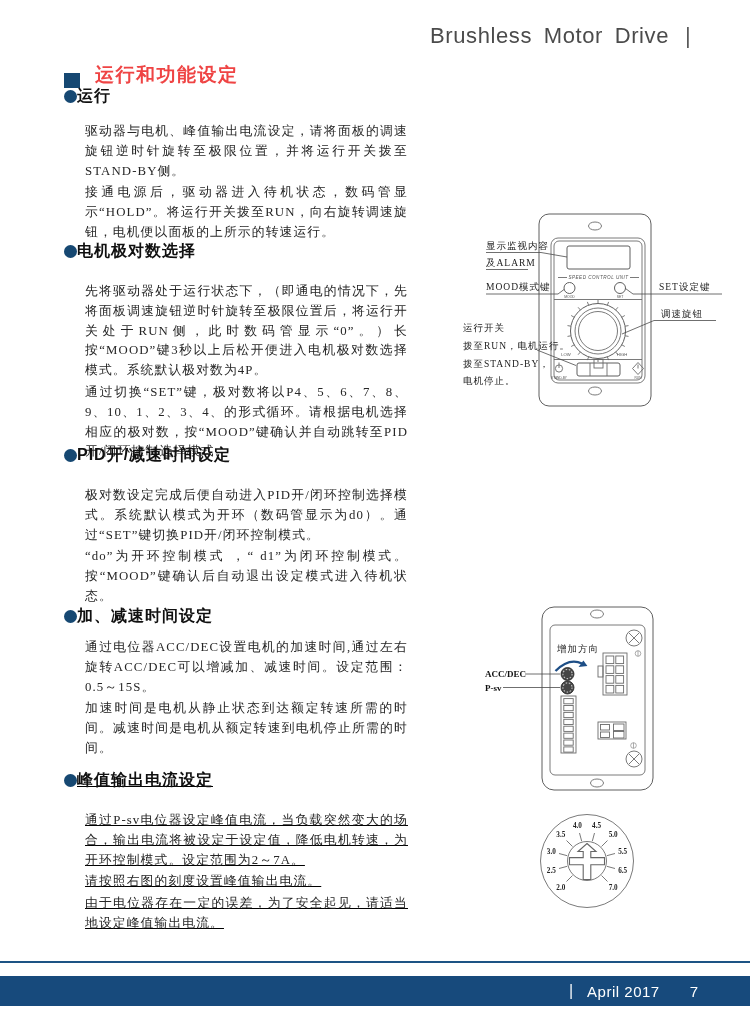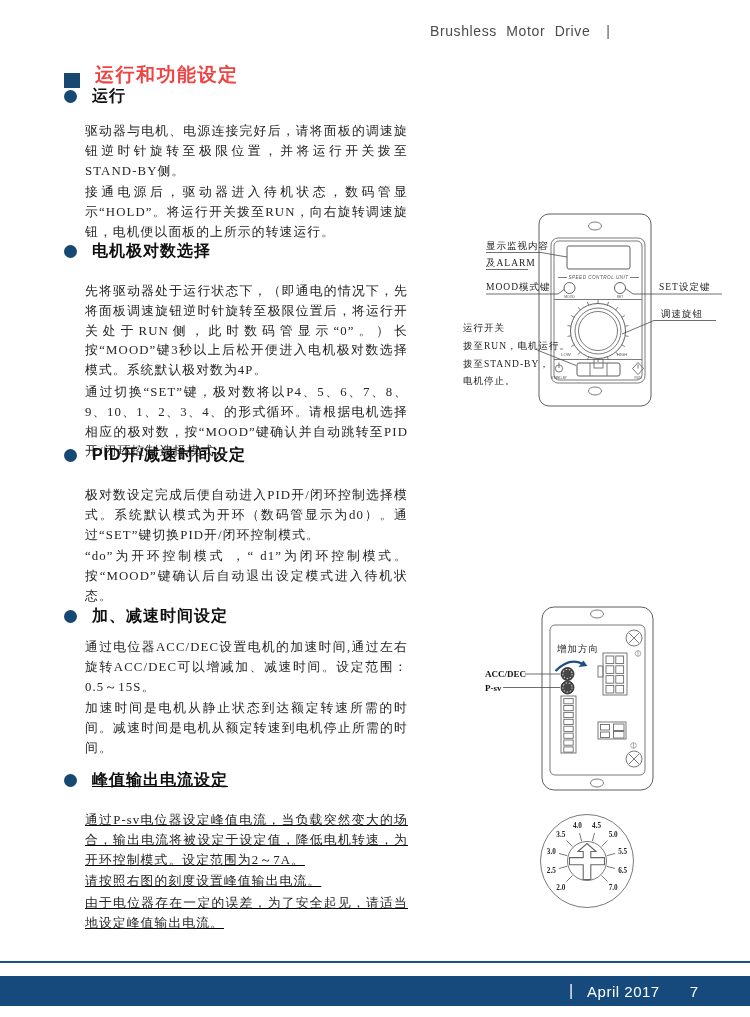--- a/index.html
+++ b/index.html
@@ -2,30 +2,30 @@
 <html><head>
 <meta charset="utf-8">
 <style>
   * { margin:0; padding:0; box-sizing:border-box; }
   html,body { width:750px; height:1017px; }
   body { position:relative; background:#ffffff; overflow:hidden;
          font-family:"Liberation Serif","DejaVu Serif",serif; }
 
   .header { position:absolute; top:23px; left:430px;
             font-family:"Liberation Sans","DejaVu Sans",sans-serif;
-            font-size:14px; color:#4b4b4b; letter-spacing:.6px; word-spacing:5px; }
+            font-size:22px; color:#4b4b4b; letter-spacing:.6px; word-spacing:5px; }
   .hdr-bar { margin-left:16px; color:#5a5a5a; }
 
   .main-title { position:absolute; top:62px; left:64px; display:flex; align-items:flex-end; gap:15px;
                 font-family:"Liberation Sans","DejaVu Sans",sans-serif;
                 font-size:19px; font-weight:bold; color:#ef4444; letter-spacing:1.5px; }
   .sq { width:16px; height:15px; background:#164872; flex:0 0 auto; }
 
   .sec { position:absolute; left:64px; width:350px; }
-  .sec-h { display:flex; align-items:center; gap:15px;
+  .sec-h { display:flex; align-items:center; 
            font-family:"Liberation Sans","DejaVu Sans",sans-serif;
            font-size:16px; font-weight:bold; color:#101010; letter-spacing:1px; }
   .dot { width:13px; height:13px; border-radius:50%; background:#164872; flex:0 0 auto; }
   .sec p { margin:0 0 2px 21px; width:323px; font-size:12.8px; line-height:19.8px;
            letter-spacing:1.1px; text-align:justify; color:#262626; }
   .sec-a { top:86px; }  .sec-a .sec-h { margin-bottom:15px; }
   .sec-b { top:241px; } .sec-b .sec-h { margin-bottom:20px; }
   .sec-c { top:445px; } .sec-c .sec-h { margin-bottom:20px; }
   .sec-d { top:606px; } .sec-d .sec-h { margin-bottom:11px; }
   .sec-e { top:770px;text-decoration:underline; } .sec-e .sec-h { margin-bottom:20px; }
@@ -60,21 +60,21 @@
 <div class="main-title">
   <span class="sq"></span>
   <span>运行和功能设定</span>
 </div>
 
 <section class="sec sec-a">
   <h2 class="sec-h">
       <span class="dot"></span>
       <span>运行</span>
     </h2>
-  <p>驱动器与电机、电源连接完好后，请将面板的调速旋钮逆时针旋转至极限位置，并将运行开关拨至STAND-BY侧。</p>
+  <p>驱动器与电机、峰值输出电流设定，请将面板的调速旋钮逆时针旋转至极限位置，并将运行开关拨至STAND-BY侧。</p>
   <p>接通电源后，驱动器进入待机状态，数码管显示“HOLD”。将运行开关拨至RUN，向右旋转调速旋钮，电机便以面板的上所示的转速运行。</p>
 </section>
 
 <section class="sec sec-b">
   <h2 class="sec-h">
       <span class="dot"></span>
       <span>电机极对数选择</span>
     </h2>
   <p>先将驱动器处于运行状态下，（即通电的情况下，先将面板调速旋钮逆时针旋转至极限位置后，将运行开关处于RUN侧，此时数码管显示“0”。）长按“MOOD”键3秒以上后松开便进入电机极对数选择模式。系统默认极对数为4P。</p>
   <p>通过切换“SET”键，极对数将以P4、5、6、7、8、9、10、1、2、3、4、的形式循环。请根据电机选择相应的极对数，按“MOOD”键确认并自动跳转至PID开/闭环控制选择模式。</p>

